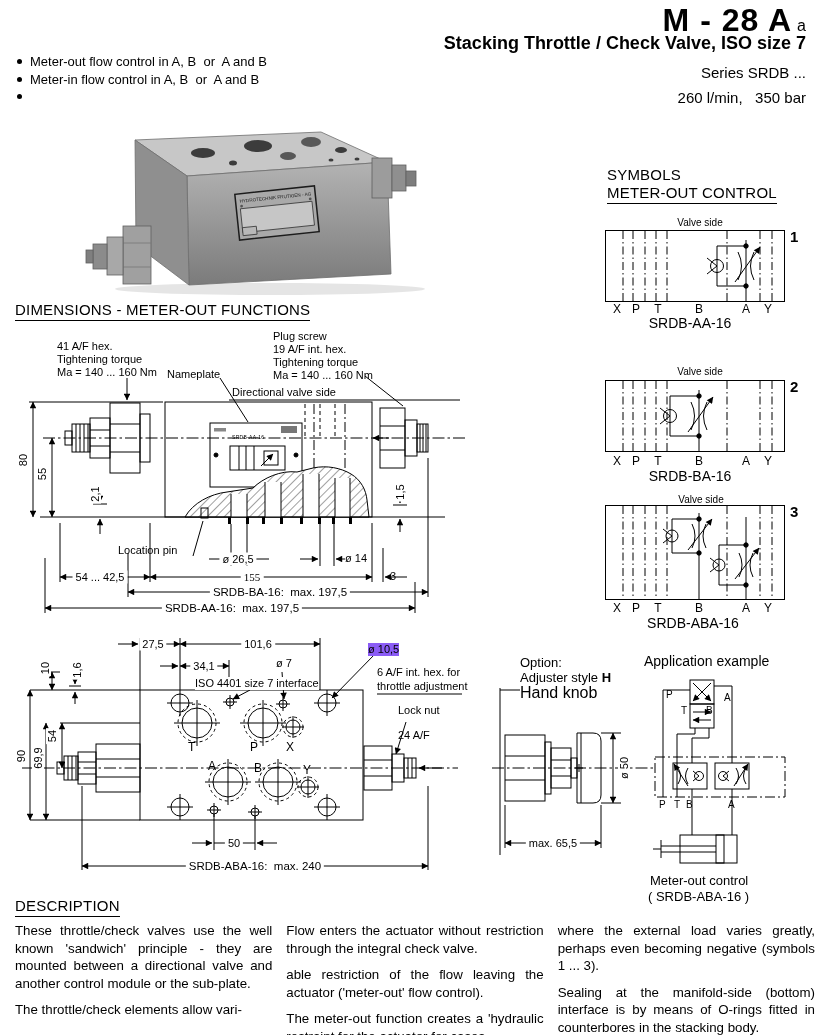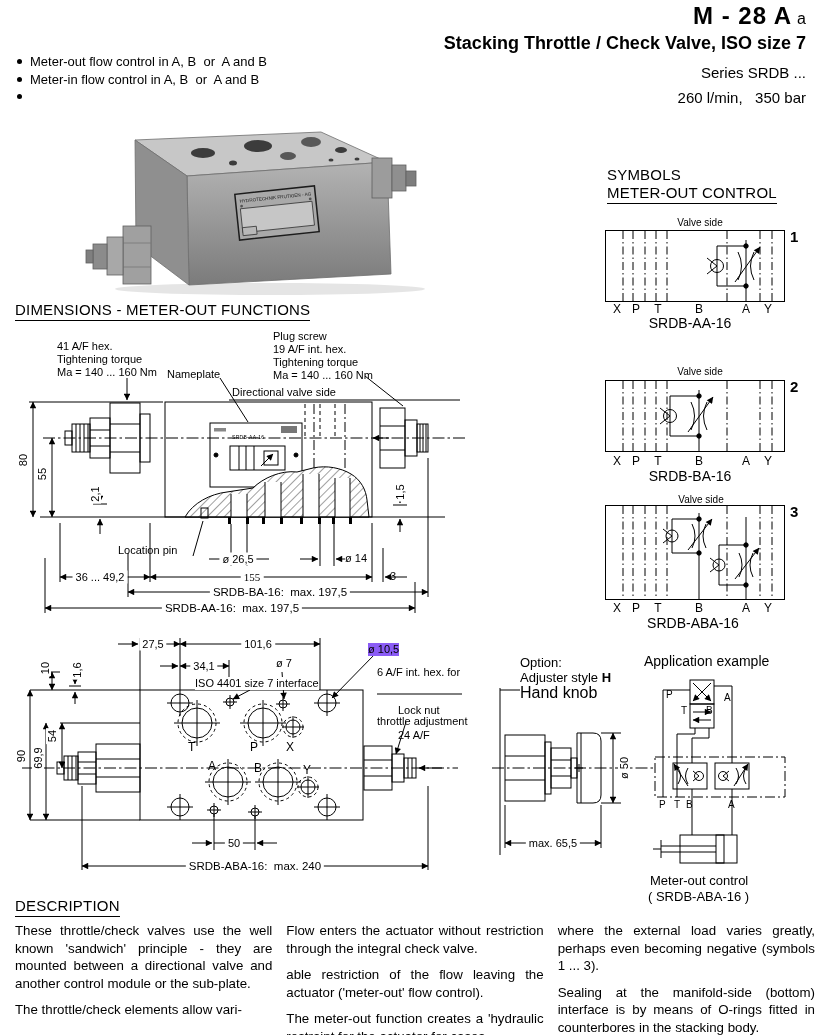--- a/index.html
+++ b/index.html
@@ -8,21 +8,21 @@
   .abs{position:absolute;}
   .lab{position:absolute;font-size:11px;line-height:13px;white-space:pre;color:#000;}
   .lab12{position:absolute;font-size:12px;line-height:14px;white-space:pre;}
   .clab{position:absolute;font-size:11px;line-height:13px;white-space:pre;background:#fff;
         padding:0 3px;transform:translate(-50%,-50%);}
   .vlab{position:absolute;font-size:11px;line-height:12px;white-space:pre;background:#fff;
         padding:0 2px;transform:translate(-50%,-50%) rotate(-90deg);}
   .hd{position:absolute;font-size:15px;letter-spacing:.2px;border-bottom:1.5px solid #000;
       padding-bottom:2px;white-space:pre;}
   .hd2{position:absolute;font-size:15px;letter-spacing:.2px;white-space:pre;}
-  .code{font-size:24px;font-weight:700;letter-spacing:1px;}
+  .code{font-size:32px;font-weight:700;letter-spacing:1px;}
   .codeSuf{font-size:16px;font-weight:400;margin-left:5px;}
   .title{font-size:18px;font-weight:700;}
   .sub{font-size:15px;}
   .bullets{position:absolute;left:15px;top:54px;}
   .brow{display:flex;align-items:flex-start;height:17.5px;font-size:13px;white-space:pre;}
   .dot{width:5px;height:5px;border-radius:50%;background:#000;margin:5px 8px 0 2px;flex:none;}
   .num{position:absolute;font-size:15px;font-weight:700;}
   .desc{position:absolute;left:15px;top:922px;width:800px;display:flex;gap:14px;}
   .desc .col{width:258px;font-size:13.3px;line-height:1.32;text-align:justify;}
   .desc p{margin:0 0 9px 0;}
@@ -364,21 +364,21 @@
   <div class="lab" style="left:273px;top:369px;">Ma = 140 ... 160 Nm</div>
   <div class="lab" style="left:232px;top:386px;">Directional valve side</div>
   <div class="lab" style="left:232px;top:431px;font-size:5px;letter-spacing:.3px;">SRDB-AA-16</div>
   <div class="vlab" style="left:23px;top:460px;">80</div>
   <div class="vlab" style="left:42px;top:474px;">55</div>
   <div class="vlab" style="left:95px;top:494px;">2,1</div>
   <div class="vlab" style="left:400px;top:492px;">1,5</div>
   <div class="lab" style="left:118px;top:544px;">Location pin</div>
   <div class="clab" style="left:238px;top:559px;">ø 26,5</div>
   <div class="lab" style="left:345px;top:552px;background:#fff;">ø 14</div>
-  <div class="clab" style="left:100px;top:577px;">36 ... 49,2</div>
+  <div class="clab" style="left:100px;top:577px;">54 ... 42,5</div>
   <div class="clab" style="left:252px;top:577px;font-family:Liberation Serif, serif;">155</div>
   <div class="lab" style="left:390px;top:570px;">3</div>
   <div class="clab" style="left:280px;top:592px;font-size:11.5px;">SRDB-BA-16:  max. 197,5</div>
   <div class="clab" style="left:232px;top:608px;font-size:11.5px;">SRDB-AA-16:  max. 197,5</div>
 
   <svg class="abs" style="left:10px;top:628px;" width="470" height="250">
     <g stroke="#000" fill="none" stroke-width="1">
       <line x1="12" y1="140" x2="448" y2="140" stroke-dasharray="12 3 2.5 3"></line>
       <rect x="130" y="62" width="223" height="130"></rect>
 
@@ -497,21 +497,21 @@
     </g>
   </svg>
 
   <div class="clab" style="left:153px;top:644px;">27,5</div>
   <div class="clab" style="left:258px;top:644px;">101,6</div>
   <div class="clab" style="left:204px;top:666px;">34,1</div>
   <div class="lab" style="left:276px;top:657px;background:#fff;">ø 7</div>
   <div class="lab" style="left:368px;top:643px;background:#8b5cf6;">ø 10,5</div>
   <div class="lab" style="left:195px;top:677px;background:#fff;">ISO 4401 size 7 interface</div>
   <div class="lab" style="left:377px;top:666px;">6 A/F int. hex. for</div>
-  <div class="lab" style="left:377px;top:680px;margin-top:35px;">throttle adjustment</div>
+  <div class="lab" style="left:377px;top:680px;">throttle adjustment</div>
   <div class="lab" style="left:398px;top:704px;">Lock nut</div>
   <div class="lab" style="left:398px;top:729px;text-align:center;">24 A/F</div>
   <div class="vlab" style="left:45px;top:668px;">10</div>
   <div class="vlab" style="left:77px;top:670px;">1,6</div>
   <div class="vlab" style="left:52px;top:736px;">54</div>
   <div class="vlab" style="left:21px;top:756px;">90</div>
   <div class="vlab" style="left:38px;top:758px;">69,9</div>
   <div class="lab12" style="left:188px;top:740px;">T</div>
   <div class="lab12" style="left:250px;top:740px;">P</div>
   <div class="lab12" style="left:286px;top:740px;">X</div>

